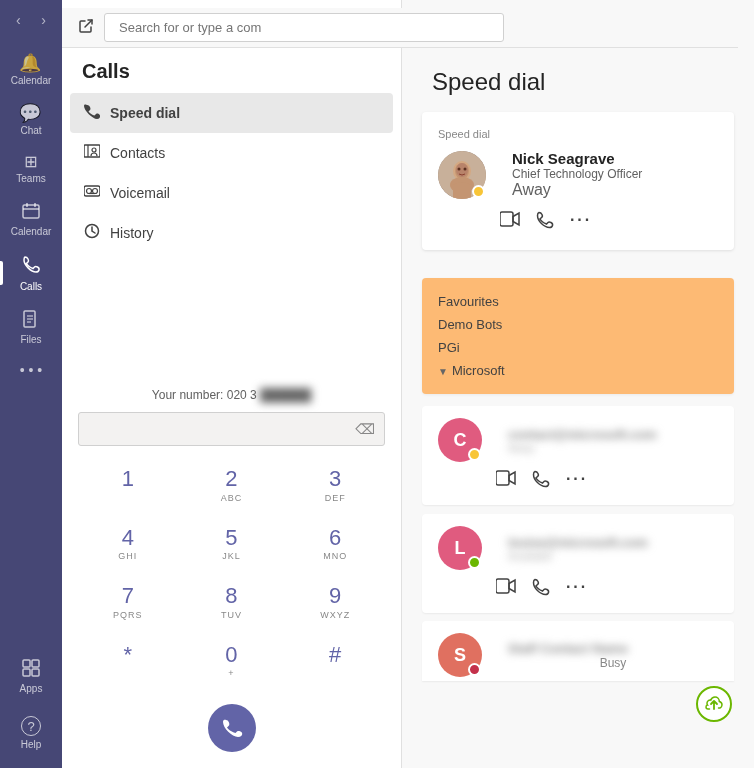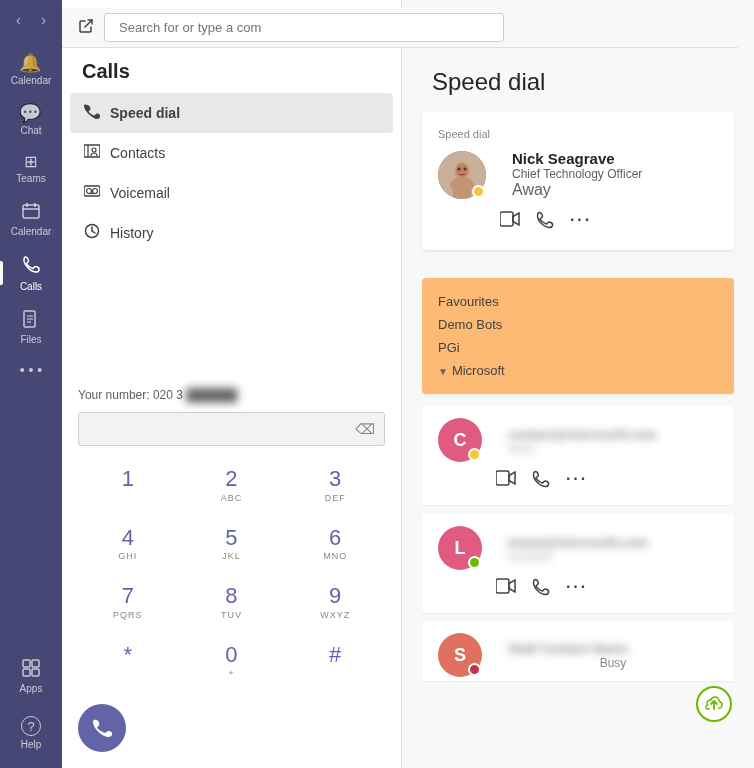--- a/index.html
+++ b/index.html
@@ -106,21 +106,21 @@
     }
     .calls-menu-item.active { background: #e8e8e8; font-weight: 600; }
     .calls-menu-icon { font-size: 16px; color: #424242; }
 
     
     .dialpad-section {
       margin-top: auto;
       padding: 16px;
       display: flex;
       flex-direction: column;
-      align-items: flex-start;
+      align-items: center;
     }
     .your-number {
       font-size: 12px;
       color: #616161;
       margin-bottom: 10px;
     }
     .dial-input-row {
       width: 100%;
       position: relative;
       margin-bottom: 12px;

